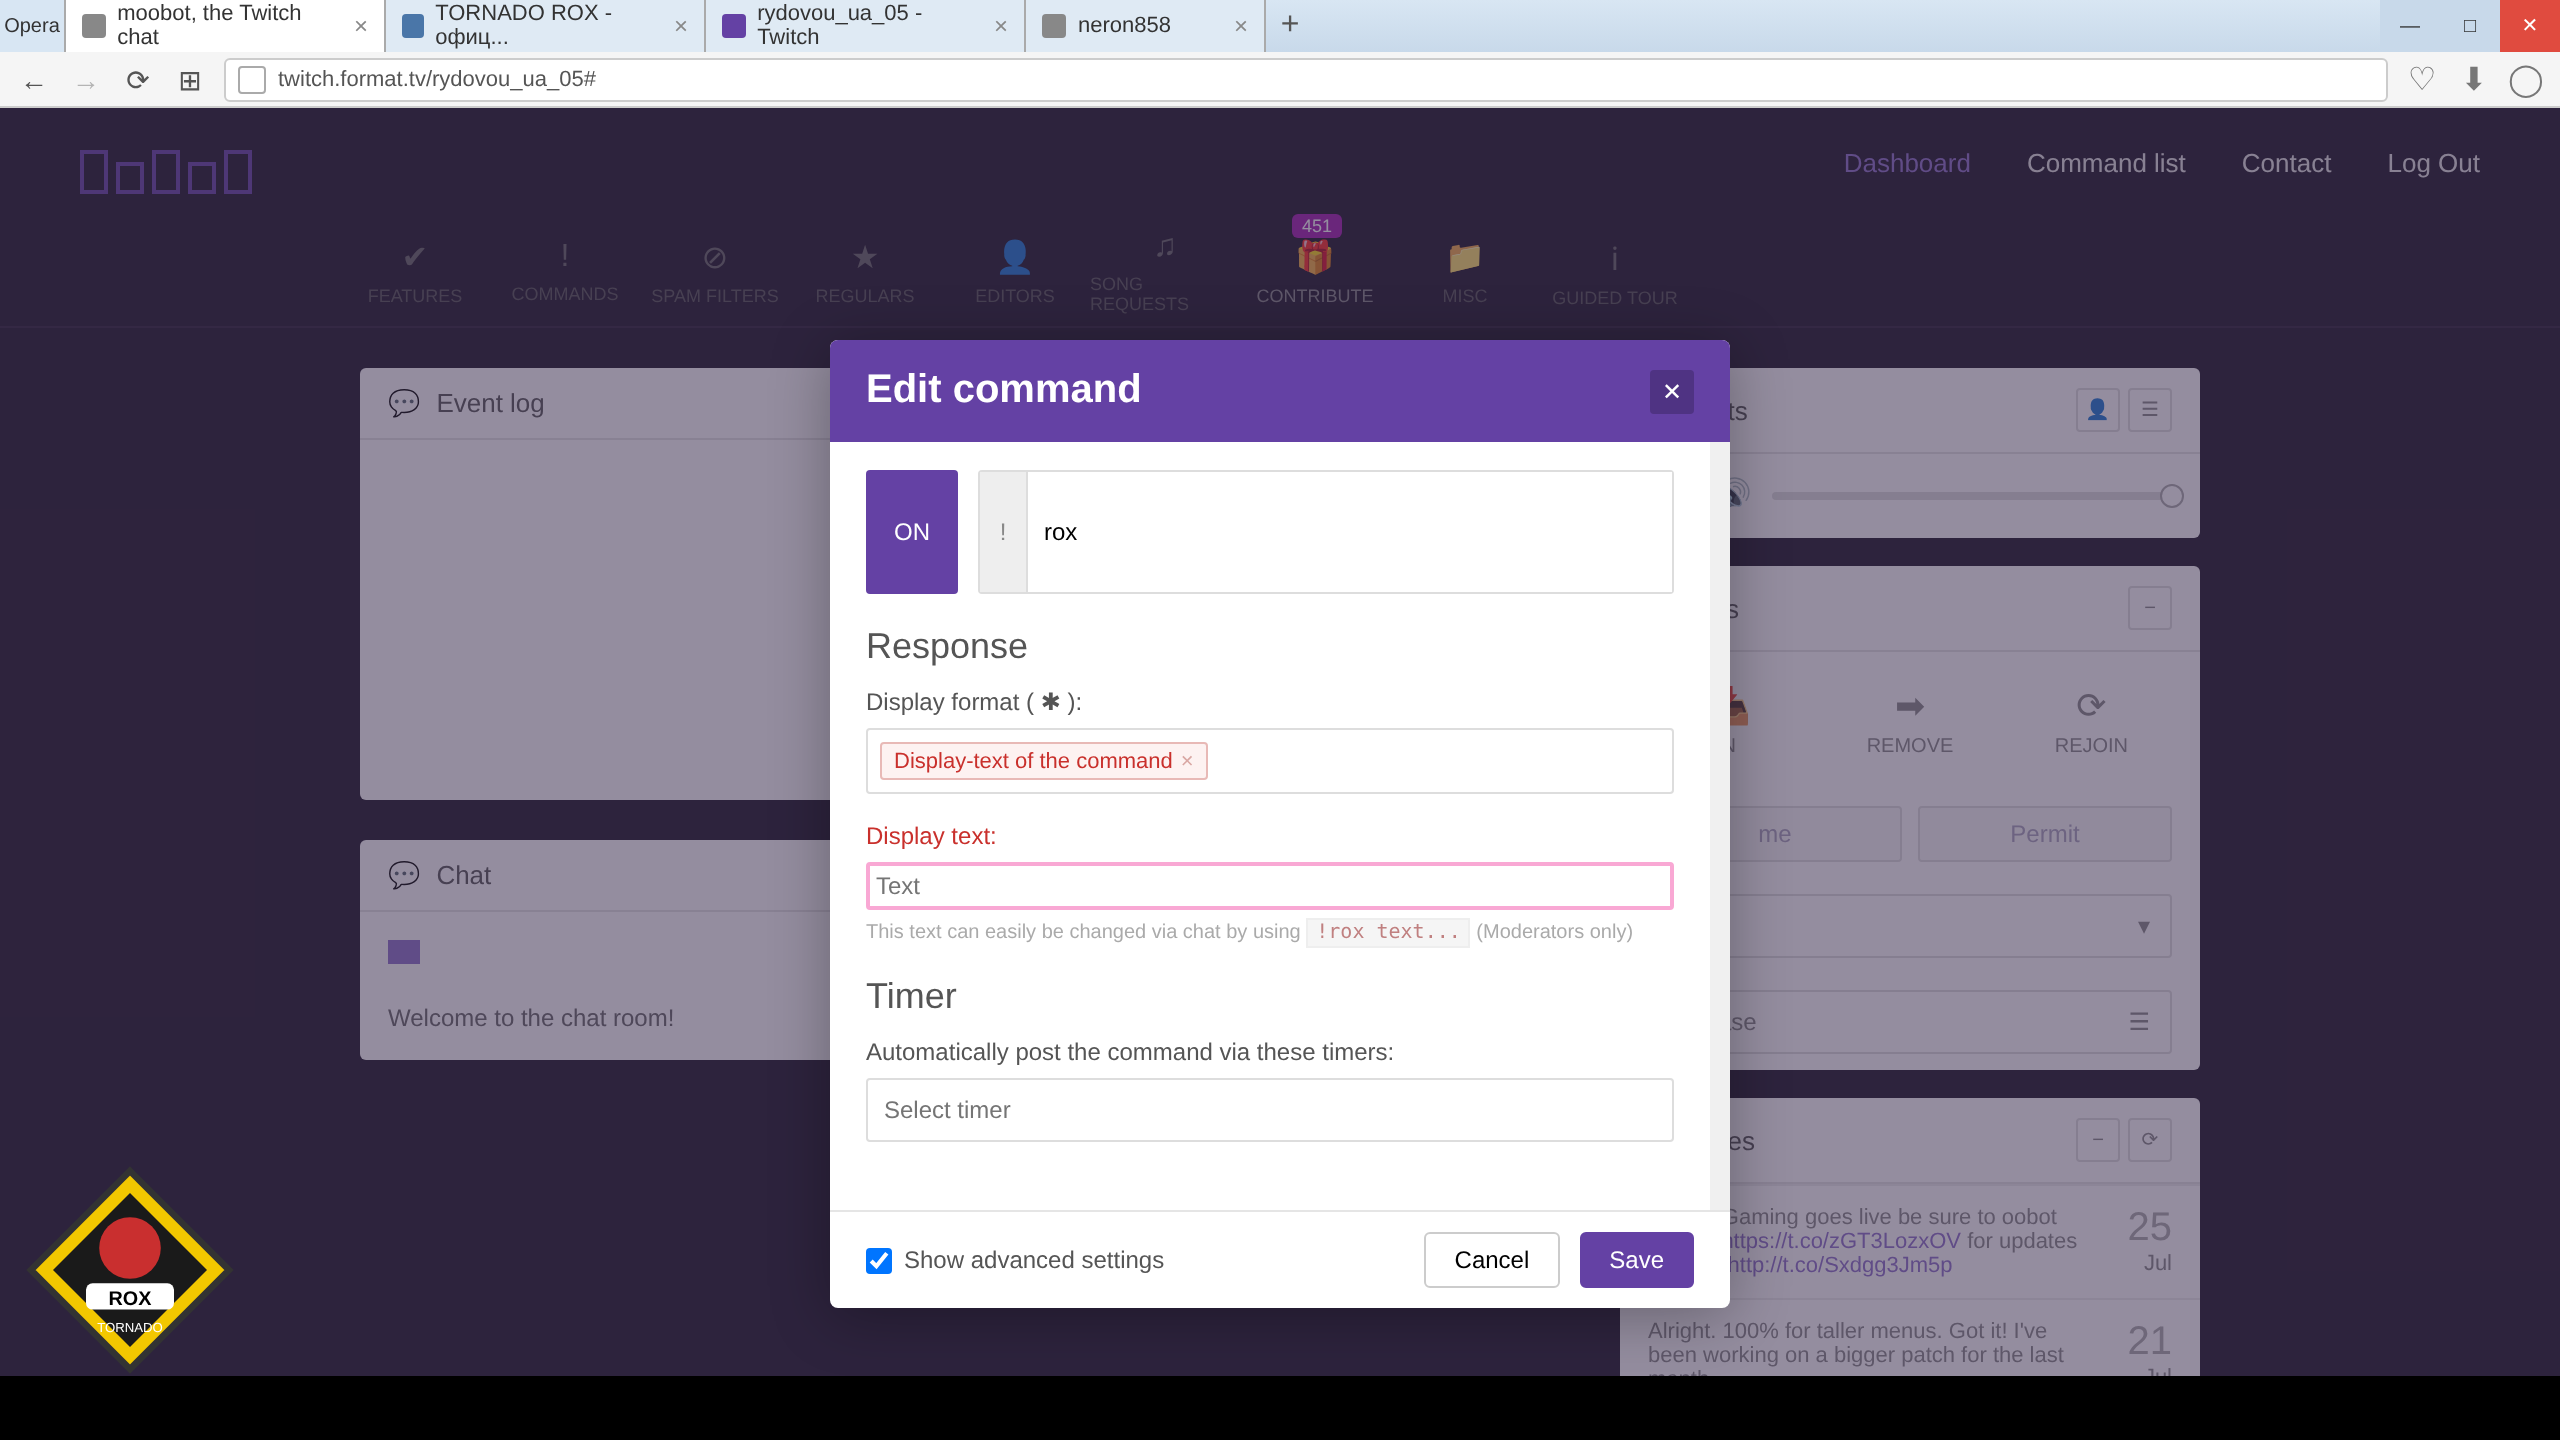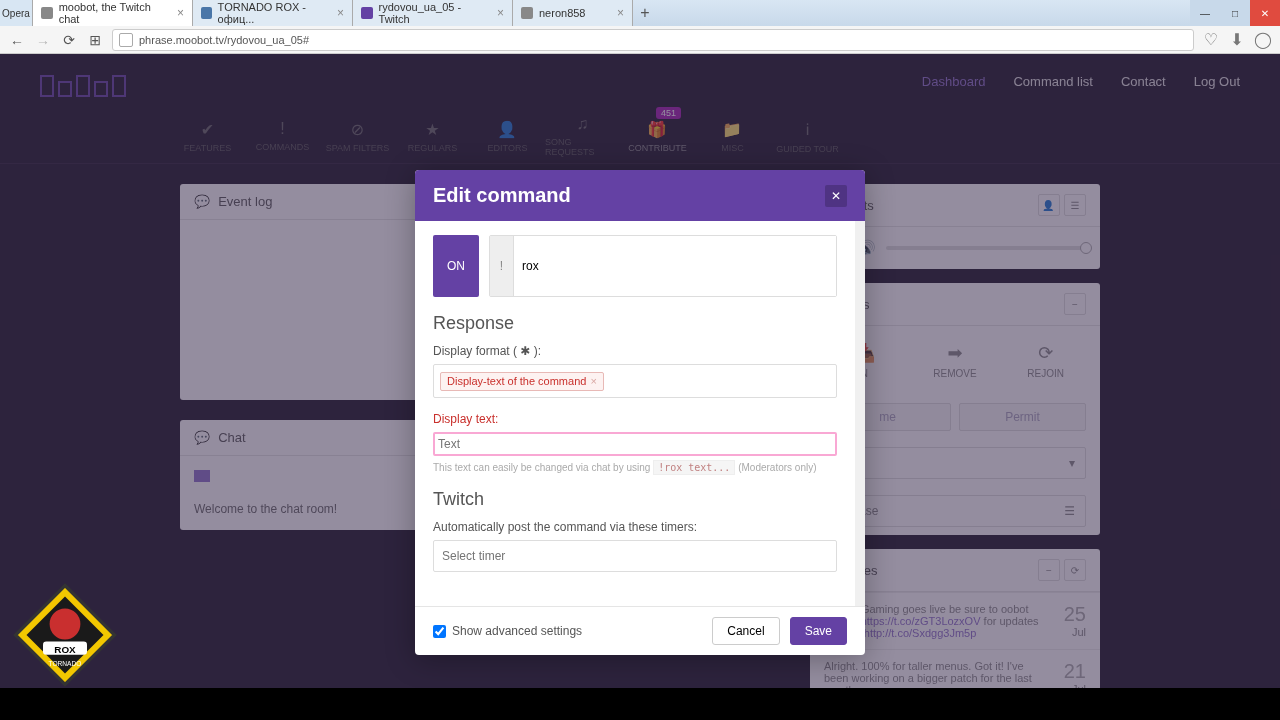--- a/index.html
+++ b/index.html
@@ -32,21 +32,21 @@
   .logo span:nth-child(2){height:16px;}
   .logo span:nth-child(4){height:16px;}
   .nav-links { margin-left:auto; display:flex; gap:28px; font-size:13px;}
   .nav-links a { color:#e5e5e5; text-decoration:none;}
   .nav-links a.active { color:#8d6fc9;}
   
   .subnav { height:55px; background:#1c1426; display:flex; padding-left:170px; border-bottom:1px solid #2b2136;}
   .subnav-item { width:75px; display:flex; flex-direction:column; align-items:center; justify-content:center; color:#555; font-size:9px; gap:4px; position:relative;}
   .subnav-item .icon { font-size:16px; color:#666;}
   .subnav-item.highlight { color:#888;}
-  .badge { position:absolute; top:-2px; right:14px; background:#a21caf; color:#fff; font-size:9px; padding:1px 5px; border-radius:3px;}
+  .badge { position:absolute; top:-2px; right:24px; background:#a21caf; color:#fff; font-size:9px; padding:1px 5px; border-radius:3px;}
 
   .content { position:absolute; top:110px; left:0; right:0; bottom:0; padding:20px 180px; display:flex; gap:20px;}
   .left-col { flex:1; display:flex; flex-direction:column; gap:20px;}
   .right-col { width:290px; display:flex; flex-direction:column; gap:14px;}
   .panel { background:#fff; border-radius:3px; }
   .panel-head { padding:10px 14px; border-bottom:1px solid #e5e5e5; display:flex; align-items:center; gap:8px; font-size:13px; color:#555;}
   .panel-body { padding:14px; font-size:12px; color:#666; min-height:60px;}
   
   .right-head { display:flex; align-items:center; justify-content:space-between;}
   .right-head .controls { display:flex; gap:4px;}
@@ -134,21 +134,21 @@
     <div class="win-btn close">✕</div>
   </div>
 </div>
 <div class="browser-toolbar">
   <div class="nav-btn">←</div>
   <div class="nav-btn" style="opacity:.4">→</div>
   <div class="nav-btn">⟳</div>
   <div class="nav-btn">⊞</div>
   <div class="url-bar">
     <span class="url-badge"></span>
-    <span>phrase.moobot.tv/rydovou_ua_05#</span>
+    <span>twitch.format.tv/rydovou_ua_05#</span>
   </div>
   <div class="toolbar-icon">♡</div>
   <div class="toolbar-icon">⬇</div>
   <div class="toolbar-icon">◯</div>
 </div>
 
 <div class="page">
   <div class="topnav">
     <div class="logo">
         <span></span>
@@ -320,21 +320,21 @@
       </div>
     </div>
     <div class="section-h">Response</div>
     <label class="form-label">Display format ( ✱ ):</label>
     <div class="tag-input" style="margin-bottom:14px">
       <span class="tag"><span>Display-text of the command</span><span class="x">×</span></span>
     </div>
     <label class="form-label red">Display text:</label>
     <input class="text-input" placeholder="Text" style="">
     <div class="hint"><span>This text can easily be changed via chat by using </span><code>!rox text...</code><span> (Moderators only)</span></div>
-    <div class="section-h" style="margin-top:16px">Twitch</div>
+    <div class="section-h" style="margin-top:16px">Timer</div>
     <label class="form-label">Automatically post the command via these timers:</label>
     <input class="select-input" placeholder="Select timer" style="">
   </div>
   <div class="modal-foot">
     <label>
         <input type="checkbox" checked="" style="">
         <span>Show advanced settings</span>
       </label>
     <div class="spacer"></div>
     <button>Cancel</button>

